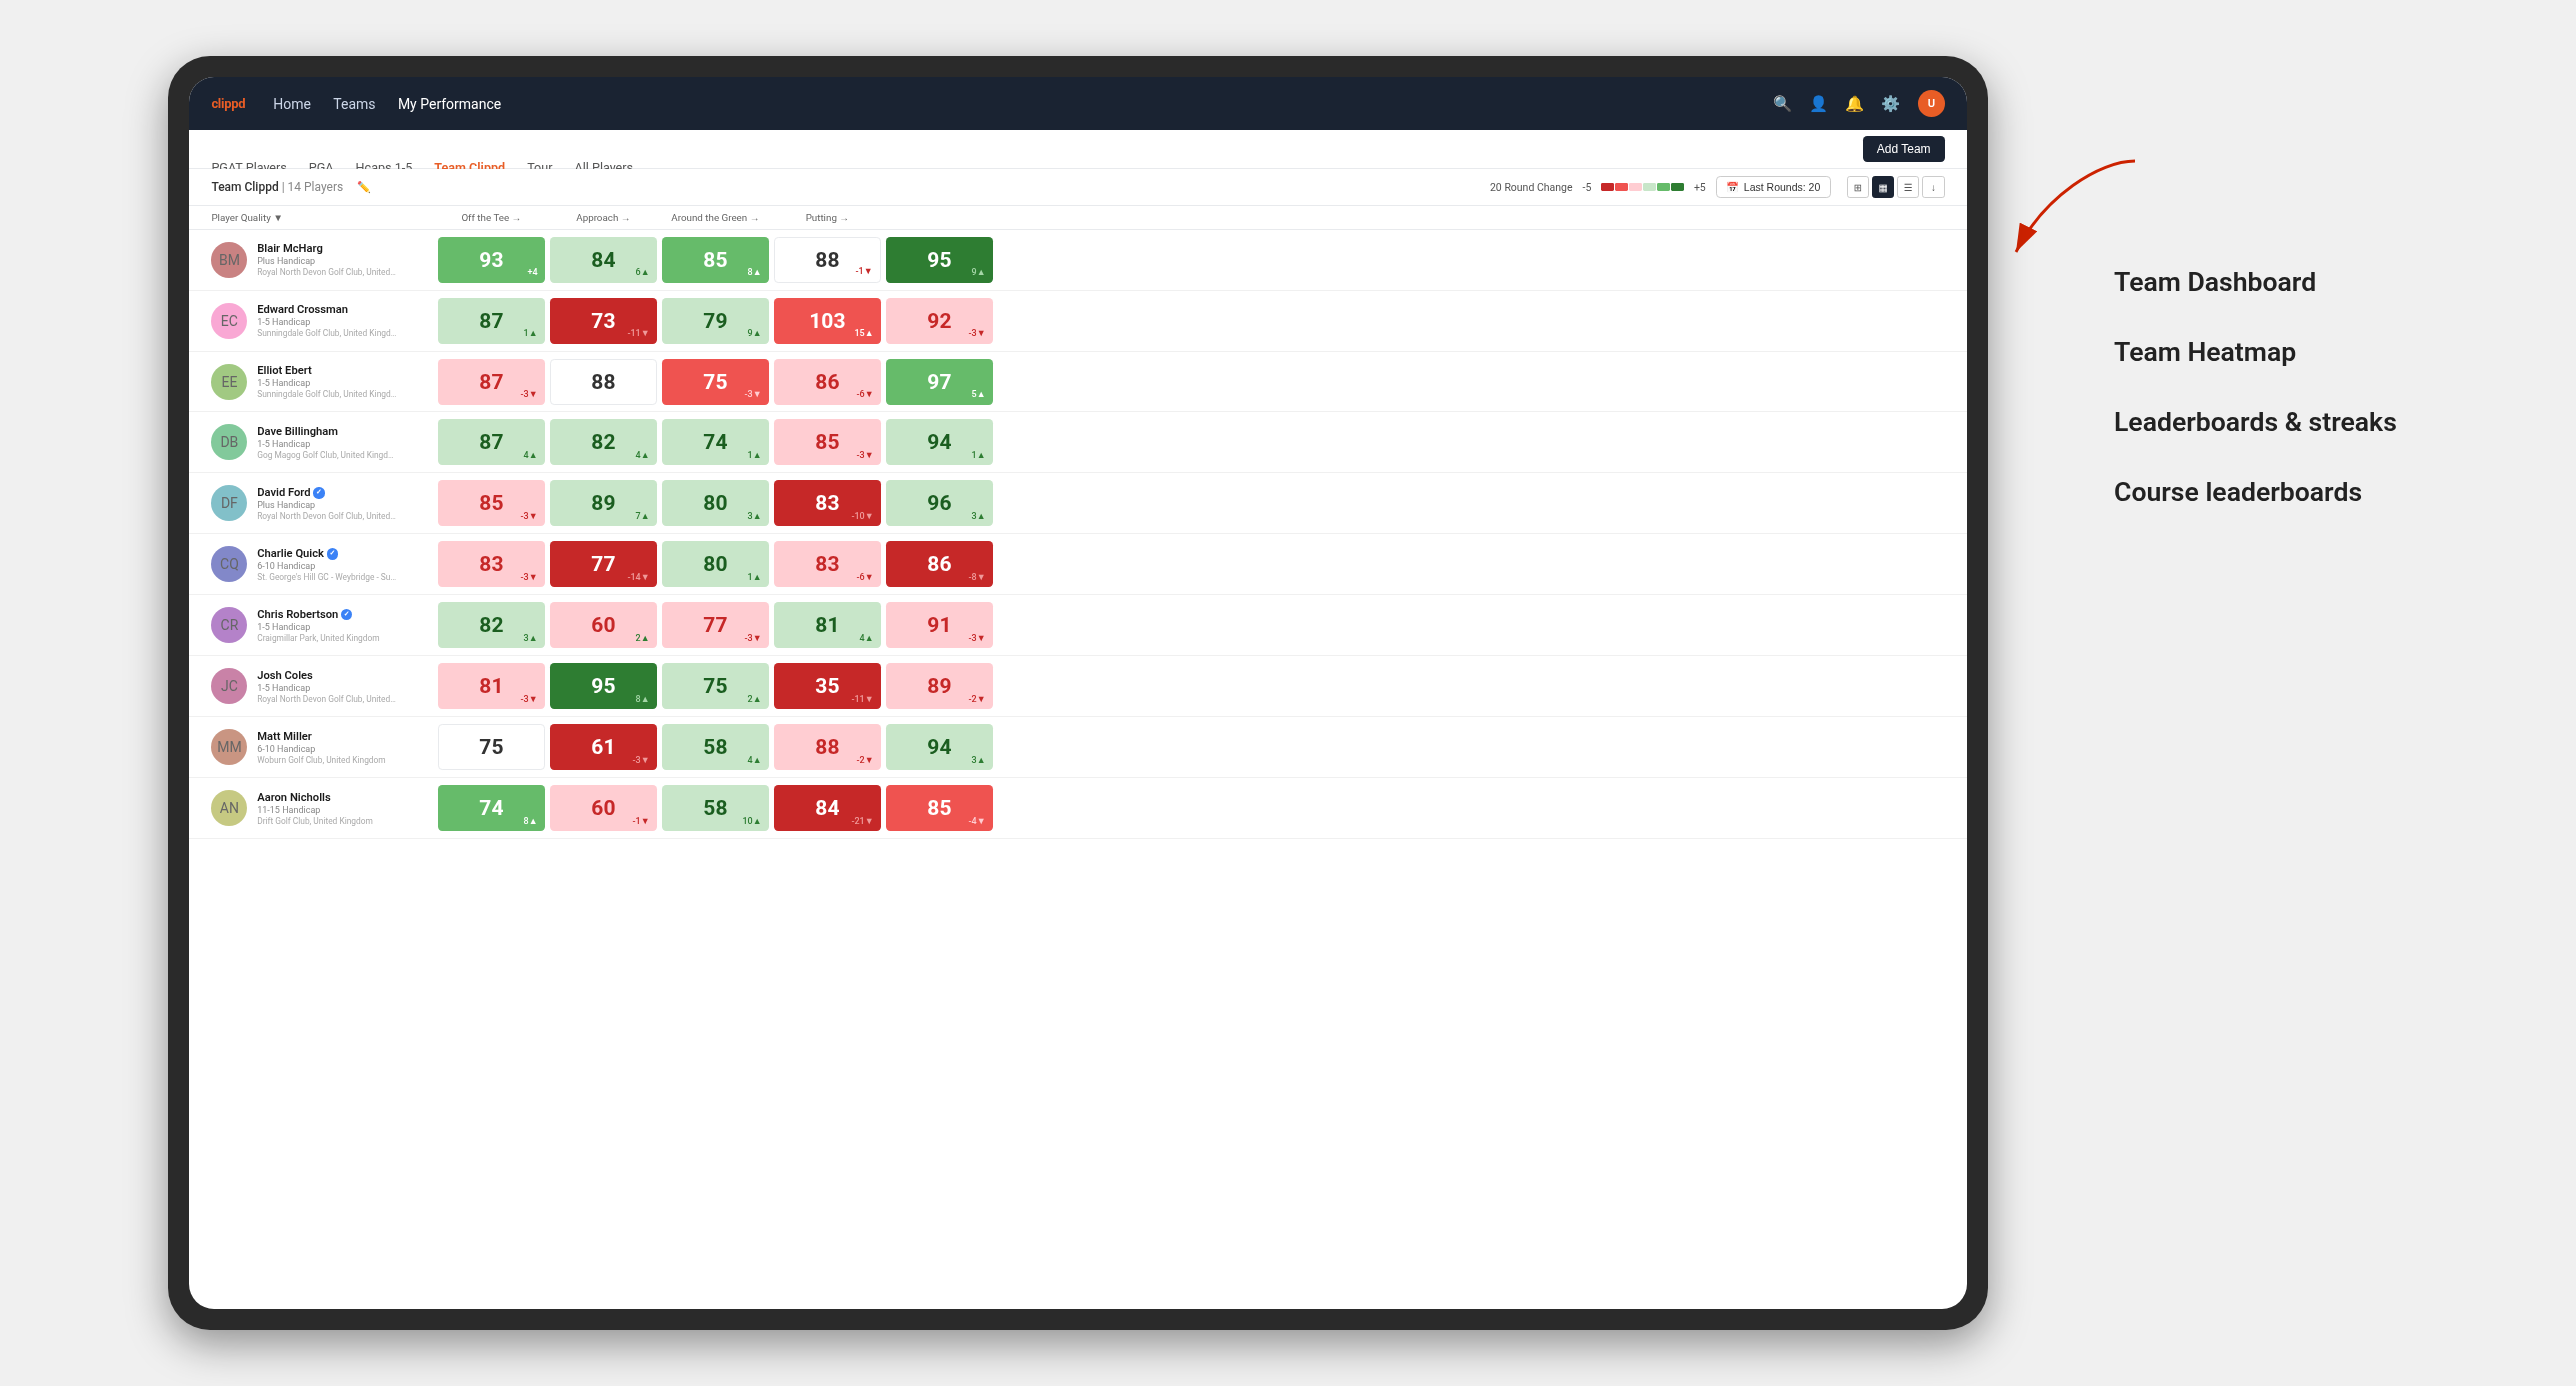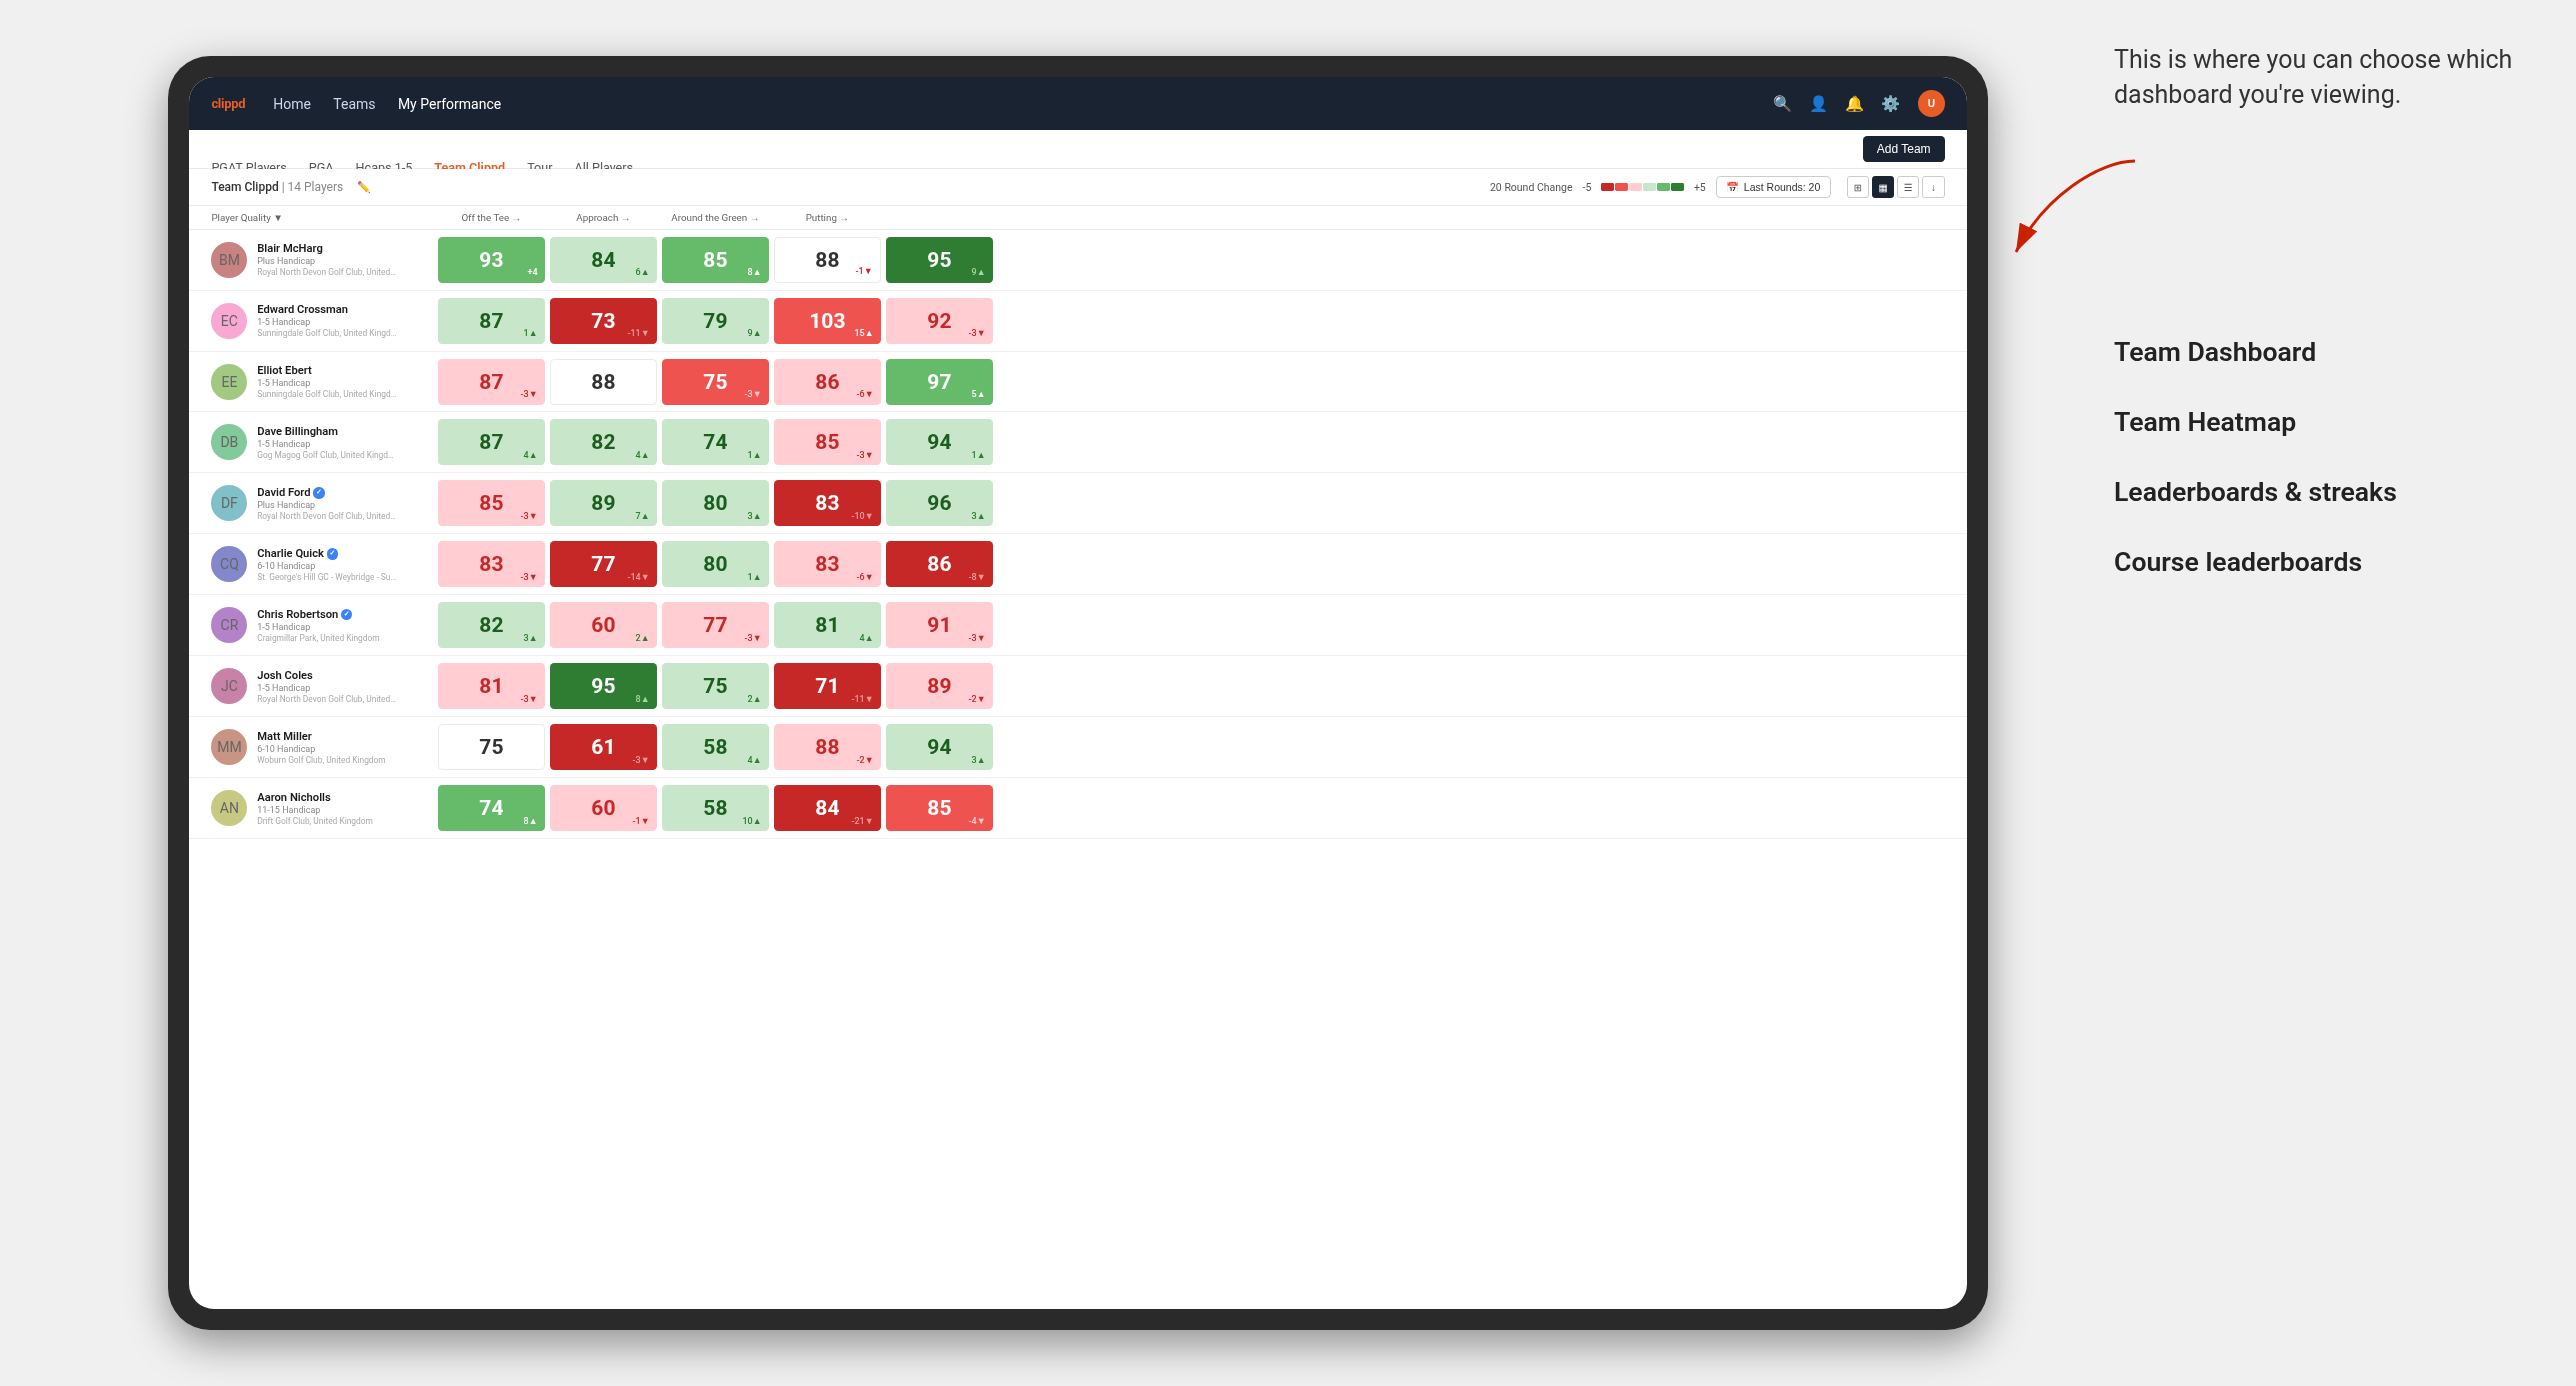--- a/index.html
+++ b/index.html
@@ -347,21 +347,20 @@
 
     
     svg.annotation-arrow-svg {
       overflow: visible;
     }
   </style>
 </head>
 <body>
 
 <div class="annotation-area">
-  <p class="annotation-text">This is where you can choose which dashboard you're viewing.</p>
   <div class="dashboard-options">
     <div class="dashboard-option">Team Dashboard</div>
     <div class="dashboard-option">Team Heatmap</div>
     <div class="dashboard-option">Leaderboards &amp; streaks</div>
     <div class="dashboard-option">Course leaderboards</div>
   </div>
 </div>
 
 <svg class="annotation-arrow-svg" style="position:absolute; right:406px; top:140px; width:196px; height:140px;" viewBox="0 0 280 200" width="196" height="140">
   <defs>
@@ -668,21 +667,21 @@
             </div>
             <div class="score-cell" style="background: rgb(46, 125, 50);">
               <span class="score-main" style="color: rgb(255, 255, 255);">95</span>
               <span class="score-change" style="color: rgb(165, 214, 167);">8▲</span>
             </div>
             <div class="score-cell" style="background: rgb(200, 230, 201);">
               <span class="score-main" style="color: rgb(27, 94, 32);">75</span>
               <span class="score-change" style="color: rgb(45, 125, 50);">2▲</span>
             </div>
             <div class="score-cell" style="background: rgb(198, 40, 40);">
-              <span class="score-main" style="color: rgb(255, 255, 255);">71</span>
+              <span class="score-main" style="color: rgb(255, 255, 255);">35</span>
               <span class="score-change" style="color: rgb(239, 154, 154);">-11▼</span>
             </div>
             <div class="score-cell" style="background: rgb(255, 205, 210);">
               <span class="score-main" style="color: rgb(198, 40, 40);">89</span>
               <span class="score-change" style="color: rgb(198, 40, 40);">-2▼</span>
             </div>
           </div>
           <div class="player-row">
             <div class="player-info">
               <div class="player-avatar" style="background: rgb(201, 149, 130);">MM</div>

